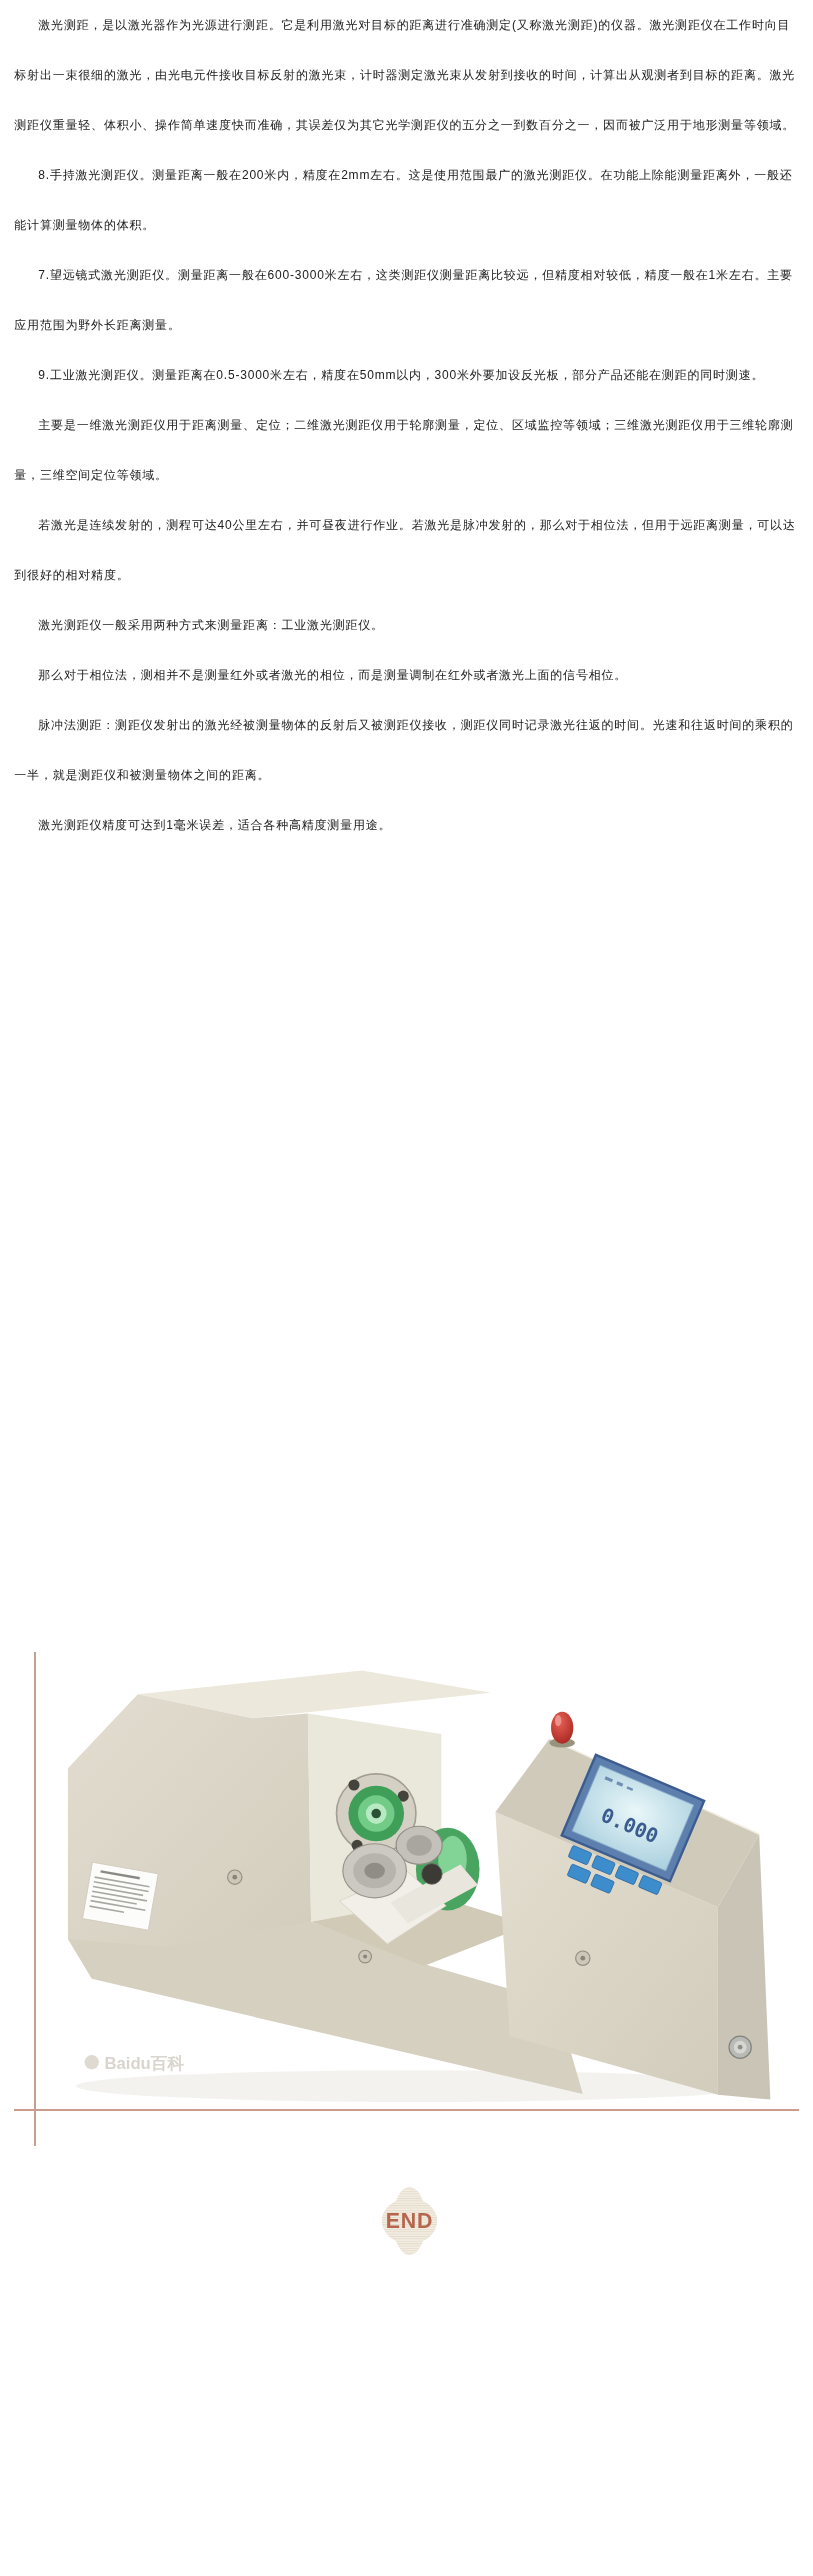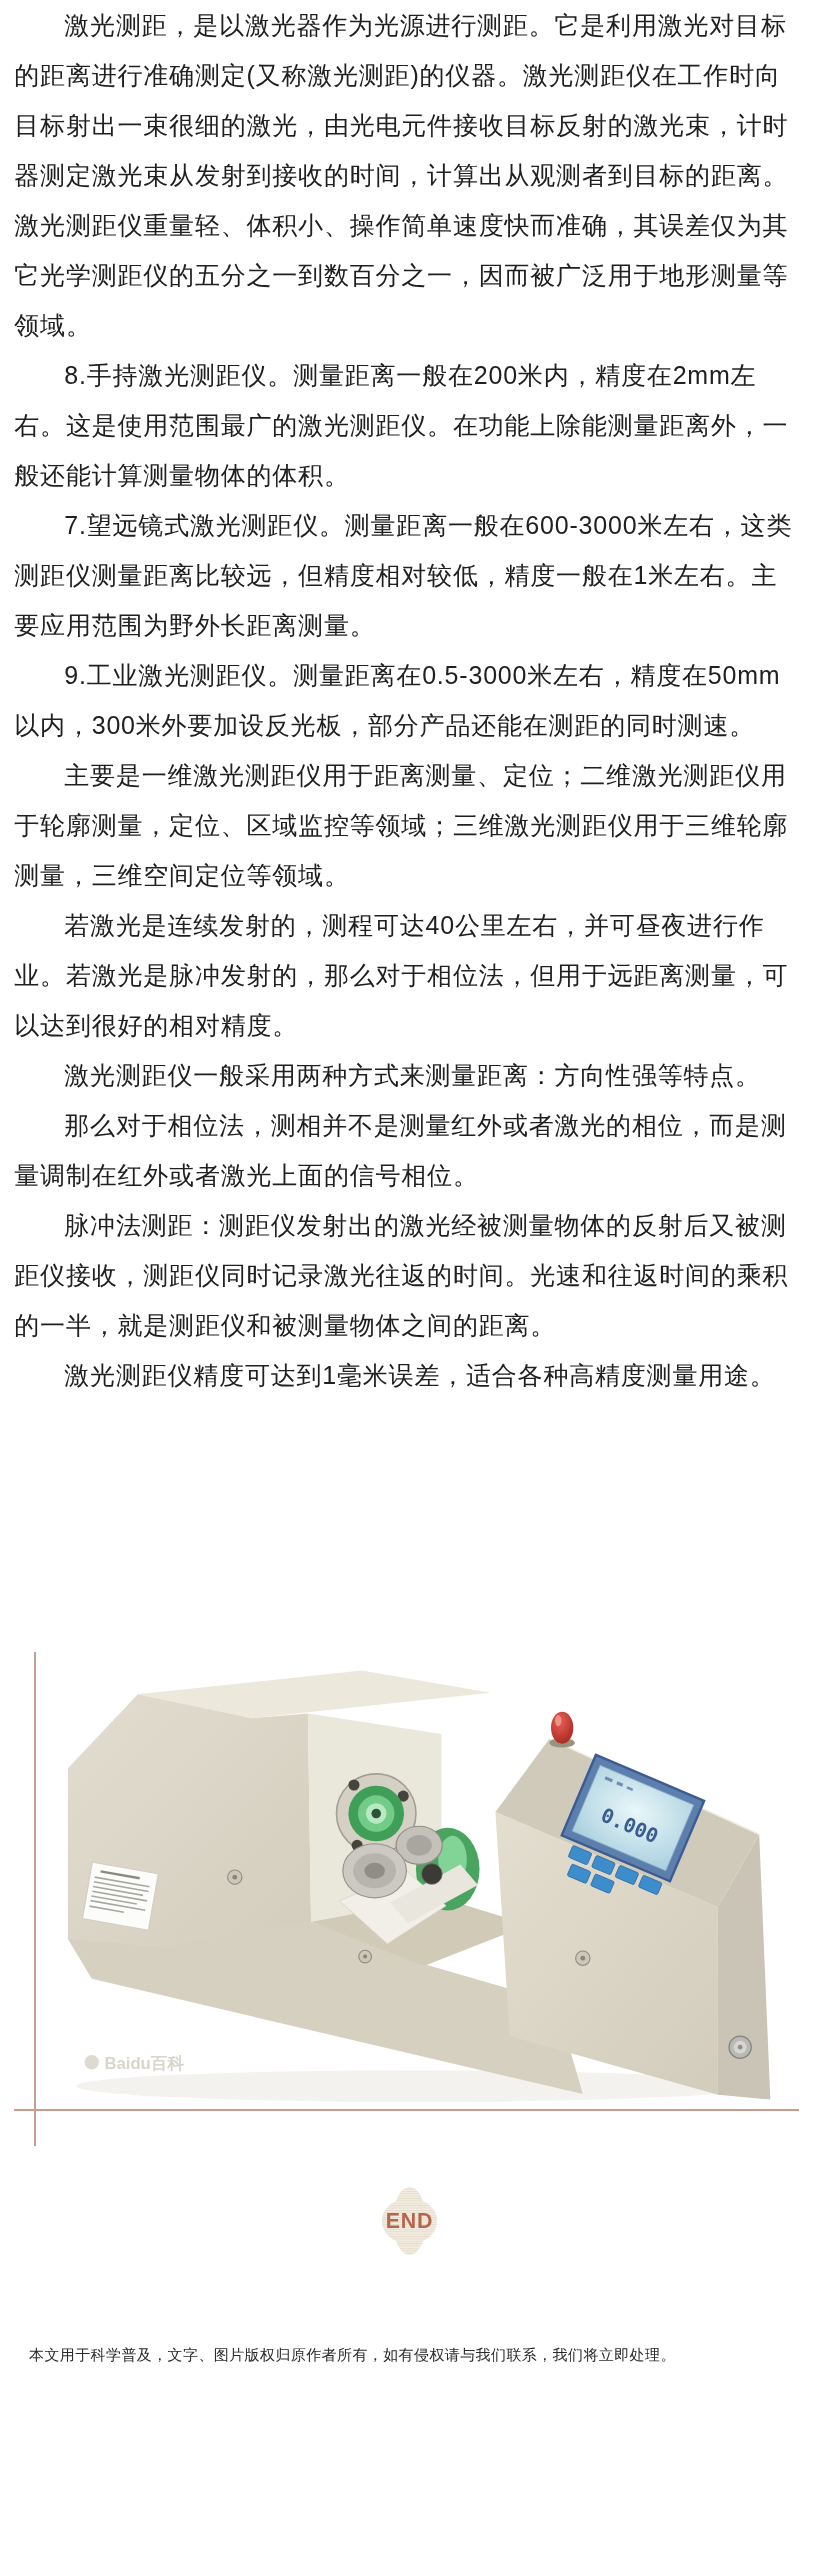--- a/index.html
+++ b/index.html
@@ -7,21 +7,21 @@
     width:814px;height:2576px;background:#ffffff;
     font-family:"Liberation Sans","DejaVu Sans",sans-serif;
     overflow:hidden;position:relative;
   }
   .page{position:relative;width:814px;height:2576px;background:#fff;}
   .article{
     position:absolute;top:0;left:14.3px;width:785px;
     color:#202020;
   }
   .article p{
-    margin:0;font-size:25px;line-height:50px;letter-spacing:0.8px;
+    margin:0;font-size:12px;line-height:50px;letter-spacing:0.8px;
     text-indent:2em;color:#202020;text-align:left;
     font-weight:500;
   }
   .figure{
     position:absolute;left:44px;top:1661px;width:759px;height:441px;background:#ffffff;
   }
   .vline{
     position:absolute;left:34px;top:1652px;width:1.6px;height:494px;background:#c4a093;
   }
   .hline{
@@ -52,21 +52,21 @@
 
 <div class="page">
 
   <div class="article">
       <p>激光测距，是以激光器作为光源进行测距。它是利用激光对目标的距离进行准确测定(又称激光测距)的仪器。激光测距仪在工作时向目标射出一束很细的激光，由光电元件接收目标反射的激光束，计时器测定激光束从发射到接收的时间，计算出从观测者到目标的距离。激光测距仪重量轻、体积小、操作简单速度快而准确，其误差仅为其它光学测距仪的五分之一到数百分之一，因而被广泛用于地形测量等领域。</p>
       <p>8.手持激光测距仪。测量距离一般在200米内，精度在2mm左右。这是使用范围最广的激光测距仪。在功能上除能测量距离外，一般还能计算测量物体的体积。</p>
       <p>7.望远镜式激光测距仪。测量距离一般在600-3000米左右，这类测距仪测量距离比较远，但精度相对较低，精度一般在1米左右。主要应用范围为野外长距离测量。</p>
       <p>9.工业激光测距仪。测量距离在0.5-3000米左右，精度在50mm以内，300米外要加设反光板，部分产品还能在测距的同时测速。</p>
       <p>主要是一维激光测距仪用于距离测量、定位；二维激光测距仪用于轮廓测量，定位、区域监控等领域；三维激光测距仪用于三维轮廓测量，三维空间定位等领域。</p>
       <p>若激光是连续发射的，测程可达40公里左右，并可昼夜进行作业。若激光是脉冲发射的，那么对于相位法，但用于远距离测量，可以达到很好的相对精度。</p>
-      <p>激光测距仪一般采用两种方式来测量距离：方向性强等特点。</p>
+      <p>激光测距仪一般采用两种方式来测量距离：工业激光测距仪。</p>
       <p>那么对于相位法，测相并不是测量红外或者激光的相位，而是测量调制在红外或者激光上面的信号相位。</p>
       <p>脉冲法测距：测距仪发射出的激光经被测量物体的反射后又被测距仪接收，测距仪同时记录激光往返的时间。光速和往返时间的乘积的一半，就是测距仪和被测量物体之间的距离。</p>
       <p>激光测距仪精度可达到1毫米误差，适合各种高精度测量用途。</p>
     </div>
 
   <div class="vline"></div>
 
   <div class="figure">
     <svg width="759" height="441" viewBox="0 0 955 555">
       <defs>
@@ -204,16 +204,15 @@
           <rect width="4" height="3" fill="#f3ede3"></rect>
           <rect width="4" height="1.2" fill="#e4dcca"></rect>
         </pattern>
       </defs>
       <ellipse cx="36" cy="44" rx="21" ry="43" fill="url(#stripes)"></ellipse>
       <ellipse cx="36" cy="44" rx="35" ry="29" fill="url(#stripes)"></ellipse>
       <text x="36" y="53" text-anchor="middle" fill="#b5674e">END</text>
     </svg>
   </div>
 
-  <div class="footer">本文用于科学普及，文字、图片版权归原作者所有，如有侵权请与我们联系，我们将立即处理。</div>
 
 </div>
 
 
 </body></html>

